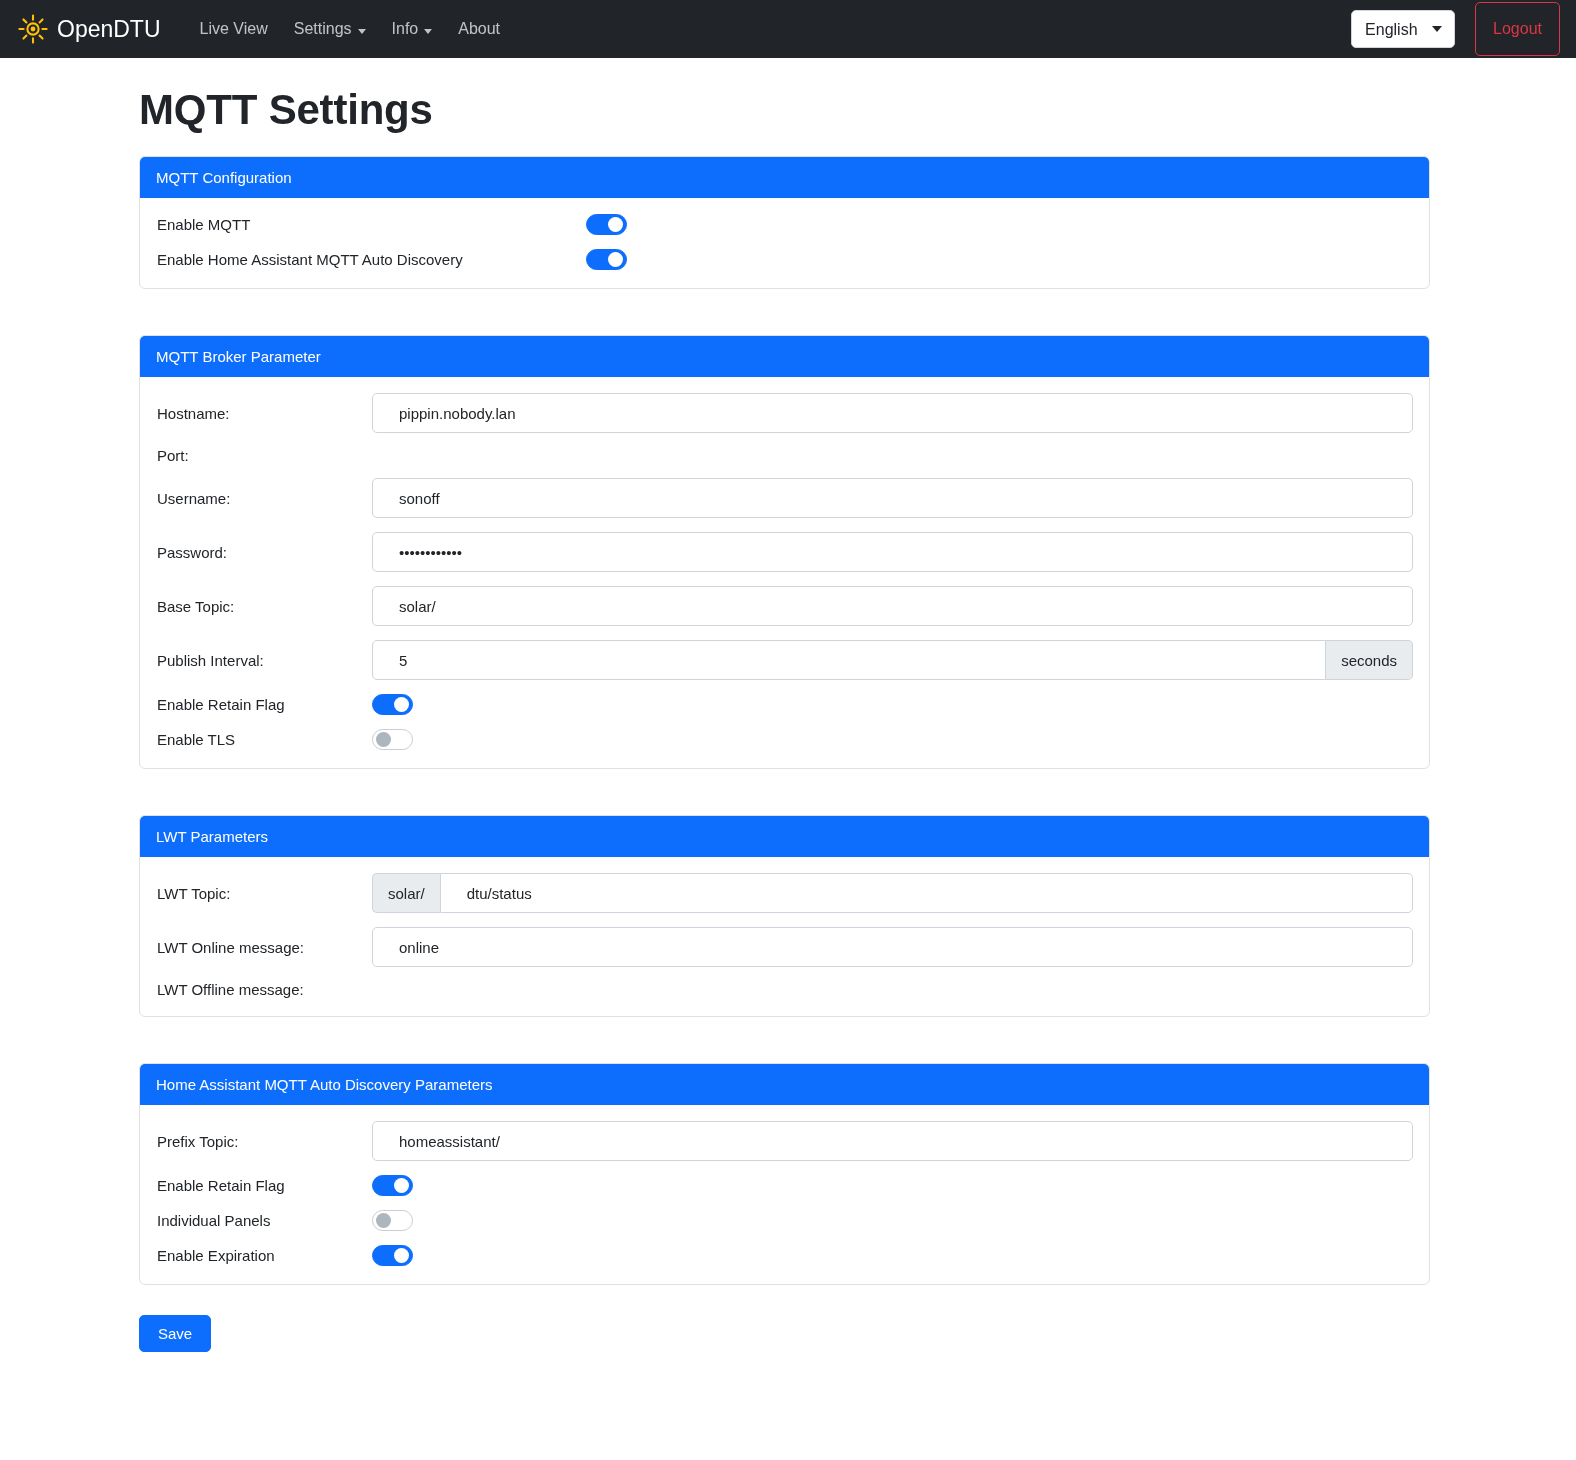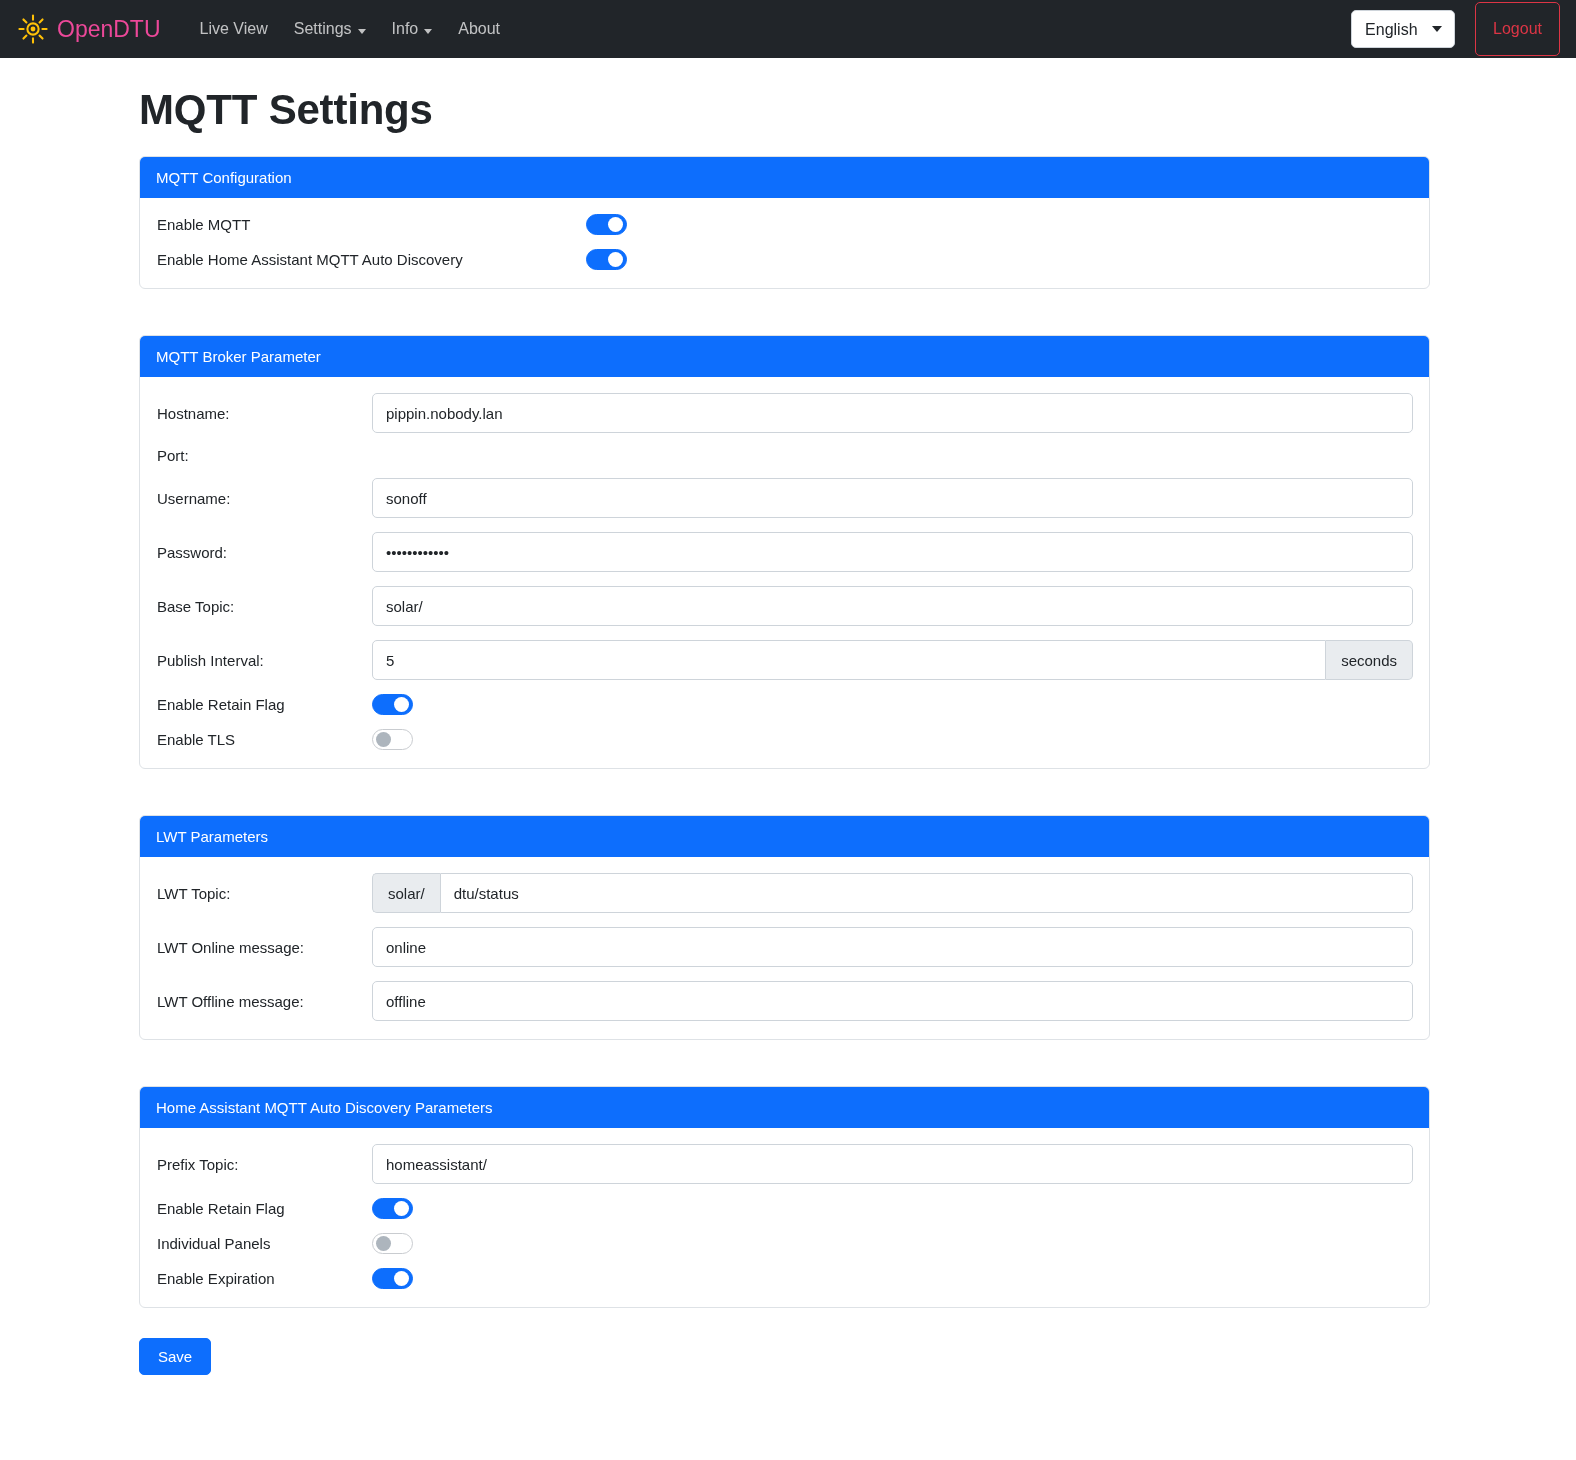--- a/index.html
+++ b/index.html
@@ -17,21 +17,21 @@
     background: #212529;
     display: flex;
     align-items: center;
     padding: 0 16px 0 18px;
     position: relative;
   }
   .brand {
     display: flex;
     align-items: center;
     gap: 9px;
-    color: #ec4899;
+    color: #ffffff;
     font-size: 23px;
     margin-right: 26px;
     white-space: nowrap;
   }
   .brand-logo { width: 30px; height: 30px; display: block; }
   .nav-links {
     display: flex;
     align-items: center;
     gap: 0;
   }
@@ -139,21 +139,21 @@
   .row-label.wide { width: 430px; flex: 0 0 430px; }
 
   .input {
     flex: 1;
     height: 40px;
     border: 1px solid #ced4da;
     border-radius: 5px;
     font-size: 15px;
     font-family: "Liberation Sans", sans-serif;
     color: #212529;
-    padding: 6px 13px;
+    padding: 6px 26px;
     background: #ffffff;
     outline: none;
     min-width: 0;
   }
   .input-group { flex: 1; display: flex; min-width: 0; }
   .input-group .input { border-radius: 5px 0 0 5px; }
   .input-group .input.right { border-radius: 0 5px 5px 0; border-left: 1px solid #ced4da; }
   .addon {
     display: flex;
     align-items: center;
@@ -349,21 +349,20 @@
         </div>
       </div>
 
       <div class="row">
         <div class="row-label">LWT Online message:</div>
         <input class="input" type="text" value="online" style="">
       </div>
 
       <div class="row">
         <div class="row-label">LWT Offline message:</div>
-        <input class="input" type="text" value="offline" style="">
       </div>
 
     </div>
   </div>
   <div class="spacer"></div>
 
   
   <div class="card">
     <div class="card-header">Home Assistant MQTT Auto Discovery Parameters</div>
     <div class="card-body">

